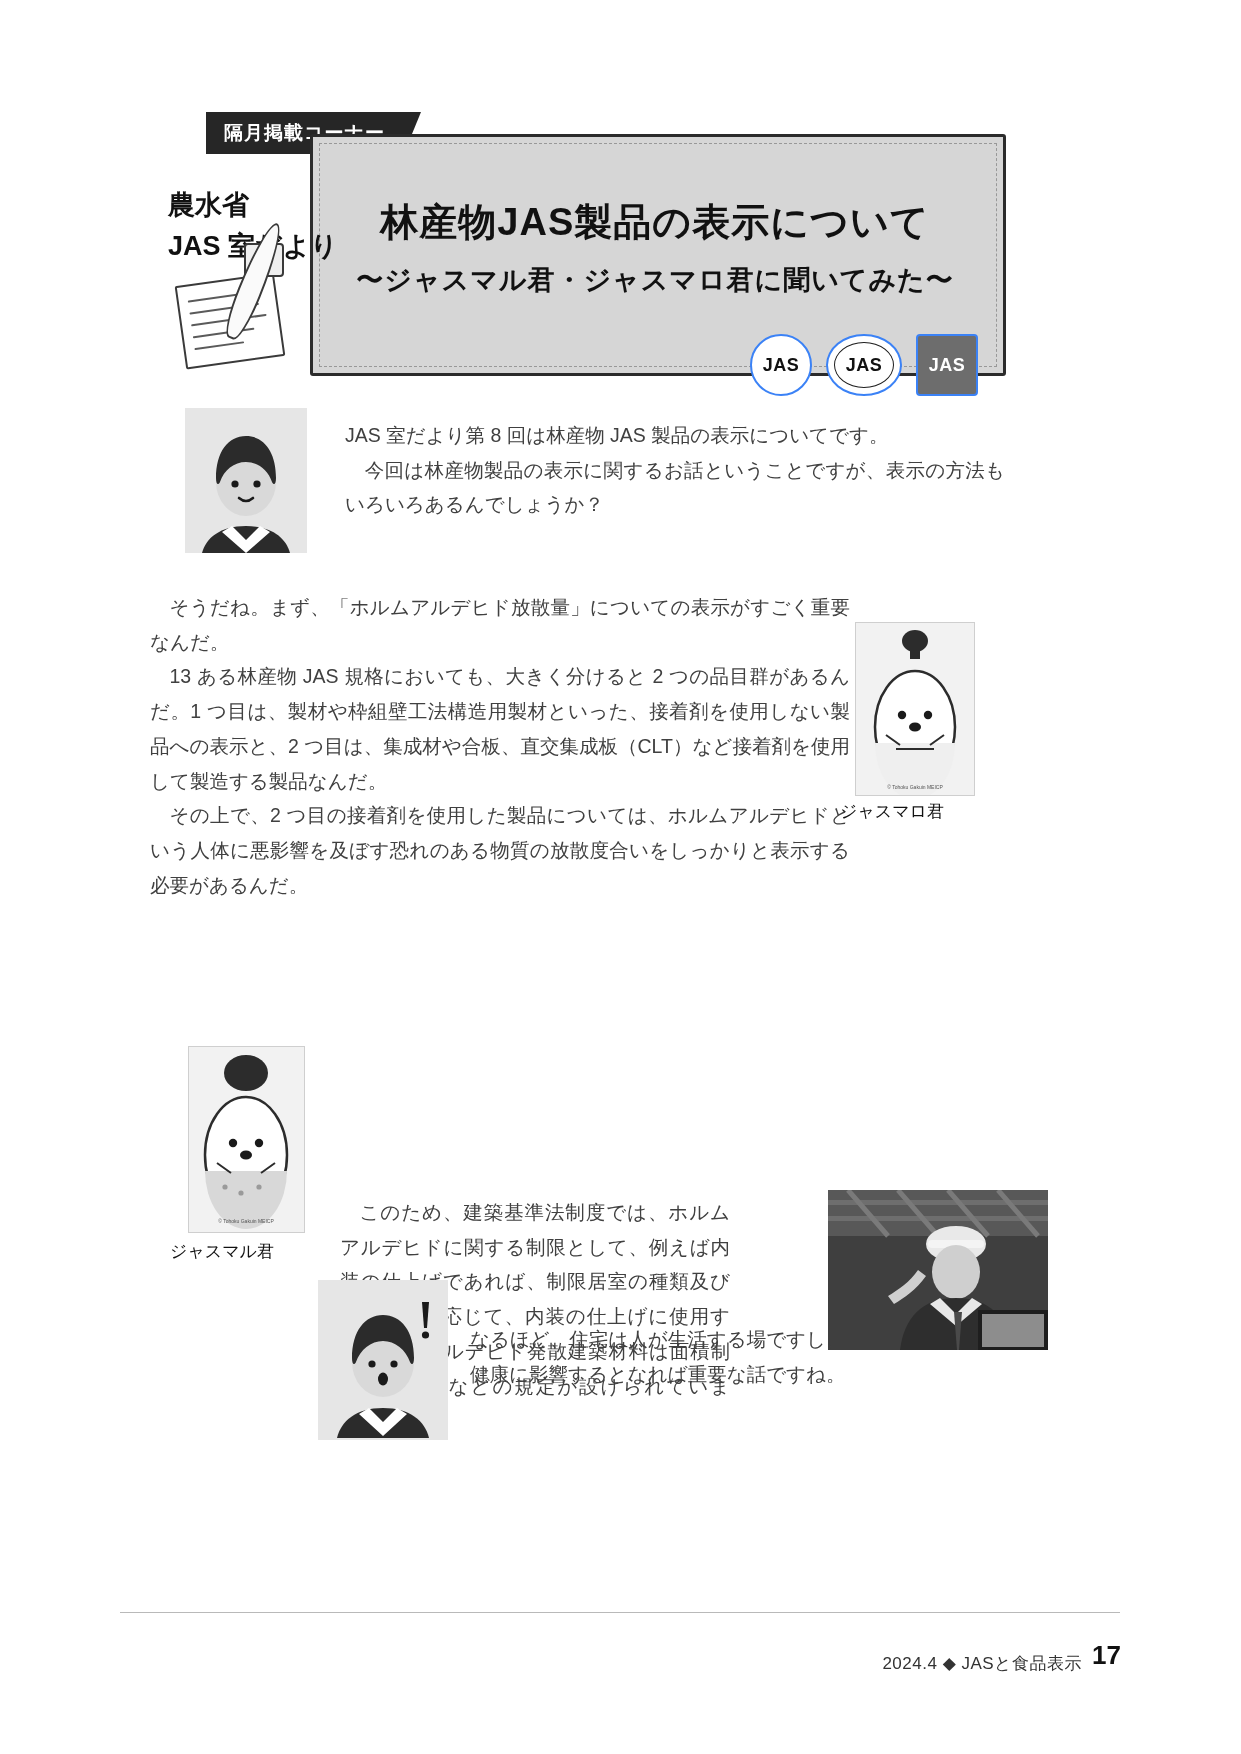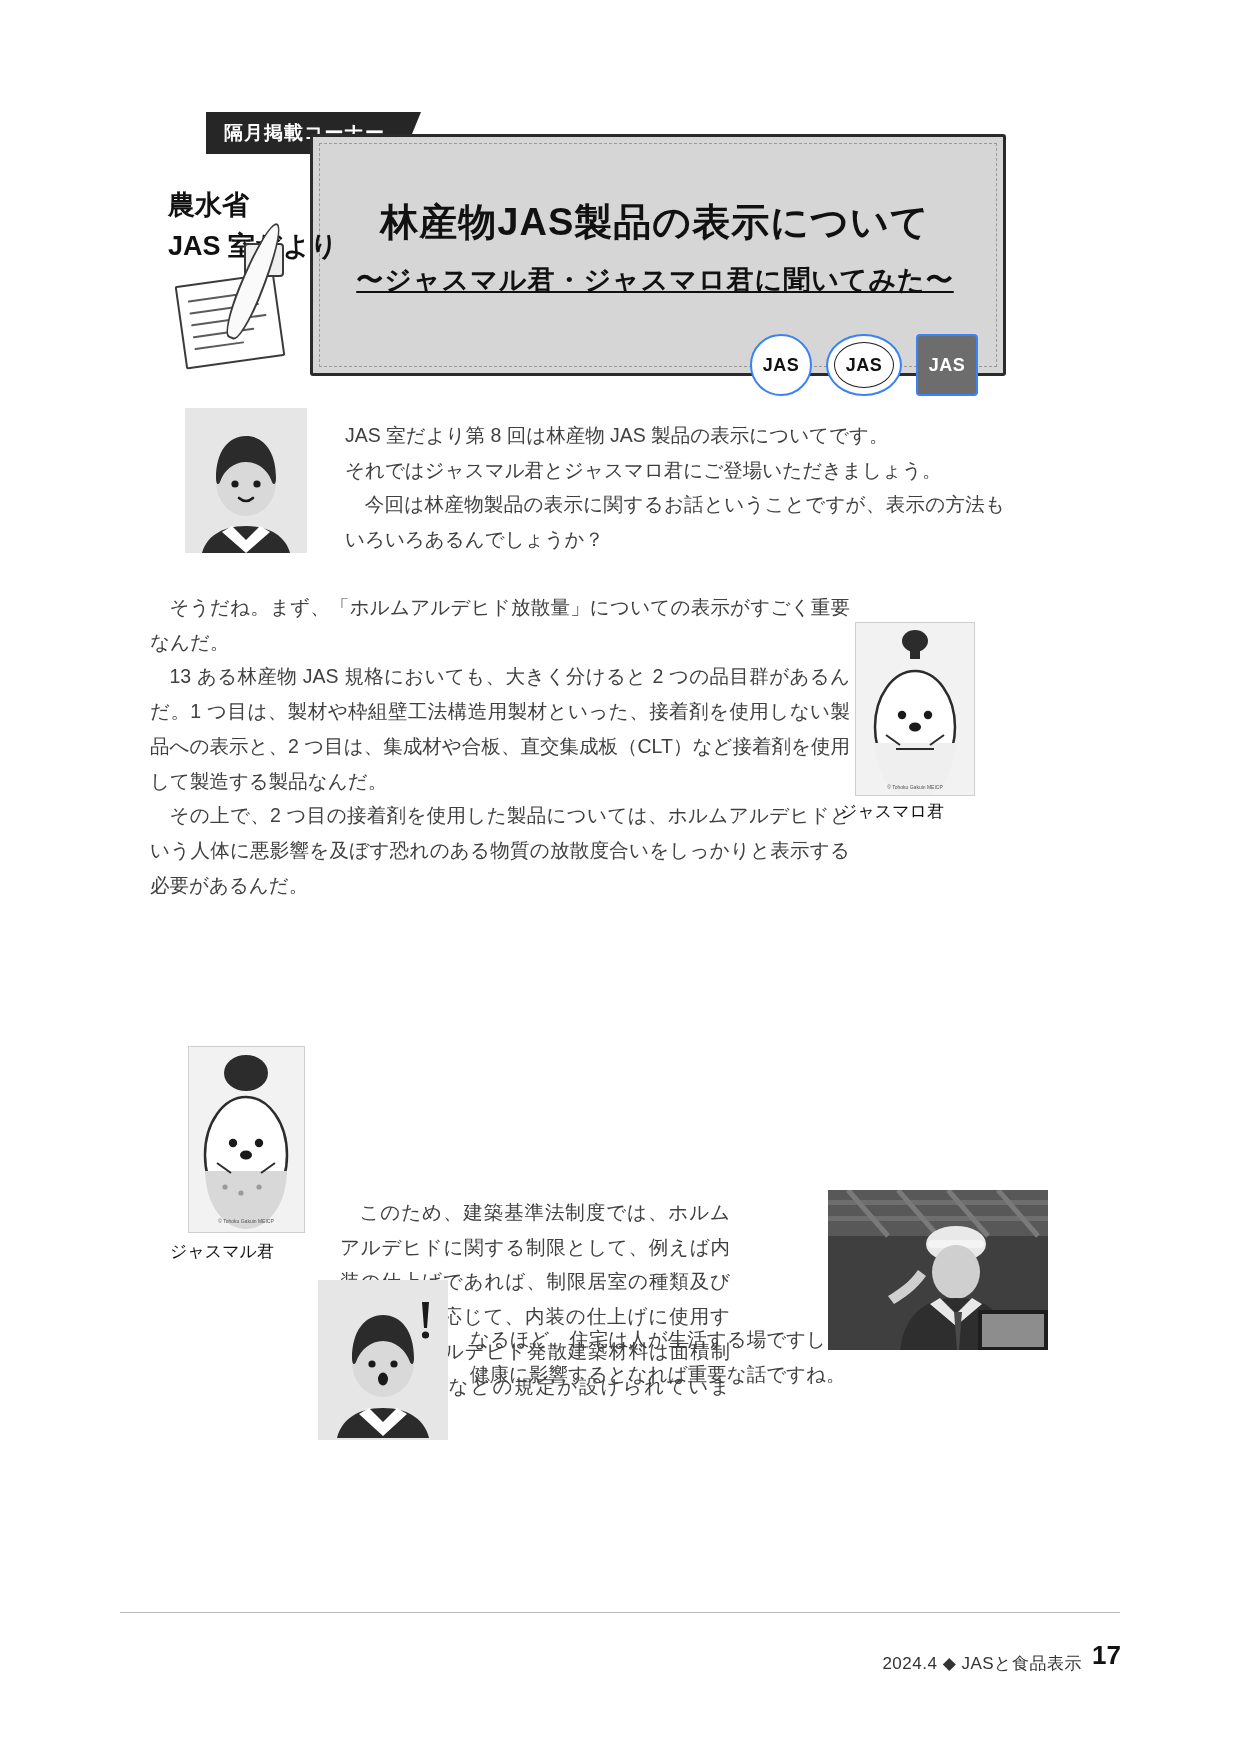--- a/index.html
+++ b/index.html
@@ -80,21 +80,20 @@
   .banner-sub {
     position: absolute;
     left: 150px;
     top: 150px;
     width: 690px;
     text-align: center;
     font-size: 27px;
     font-weight: bold;
     letter-spacing: 1px;
     color: #111111;
-    text-decoration: underline;
   }
   .dept-label {
     position: absolute;
     left: 8px;
     top: 58px;
     font-size: 27px;
     font-weight: bold;
     line-height: 1.5;
     color: #111111;
     white-space: pre-line;
@@ -307,21 +306,20 @@
       <ellipse cx="61" cy="74" rx="30" ry="34" fill="#d9d9d9"></ellipse>
       <path d="M31 70c0-26 12-42 30-42s30 16 30 42c0 6-2 8-4 4-4-12-14-20-26-20s-22 8-26 20c-2 4-4 2-4-4z" fill="#2b2b2b"></path>
       <circle cx="50" cy="76" r="3.6" fill="#1a1a1a"></circle>
       <circle cx="72" cy="76" r="3.6" fill="#1a1a1a"></circle>
       <path d="M54 90q7 6 14 0" stroke="#1a1a1a" stroke-width="2.6" fill="none" stroke-linecap="round"></path>
     </svg>
   </div>
 
   <div class="para" style="left:345px;top:418px;width:660px;">
     <p>JAS 室だより第 8 回は林産物 JAS 製品の表示についてです。</p>
-    <p>それではジャスマル君とジャスマロ君にご登場いただきましょう。</p>
     <p>　今回は林産物製品の表示に関するお話ということですが、表示の方法もいろいろあるんでしょうか？</p>
   </div>
 
   <div class="para" style="left:150px;top:590px;width:700px;">
     <p class="indent">そうだね。まず、「ホルムアルデヒド放散量」についての表示がすごく重要なんだ。</p>
     <p class="indent">13 ある林産物 JAS 規格においても、大きく分けると 2 つの品目群があるんだ。1 つ目は、製材や枠組壁工法構造用製材といった、接着剤を使用しない製品への表示と、2 つ目は、集成材や合板、直交集成板（CLT）など接着剤を使用して製造する製品なんだ。</p>
     <p class="indent">その上で、2 つ目の接着剤を使用した製品については、ホルムアルデヒドという人体に悪影響を及ぼす恐れのある物質の放散度合いをしっかりと表示する必要があるんだ。</p>
   </div>
 
   <div class="char-card" style="left:855px;top:622px;width:118px;height:172px;">

